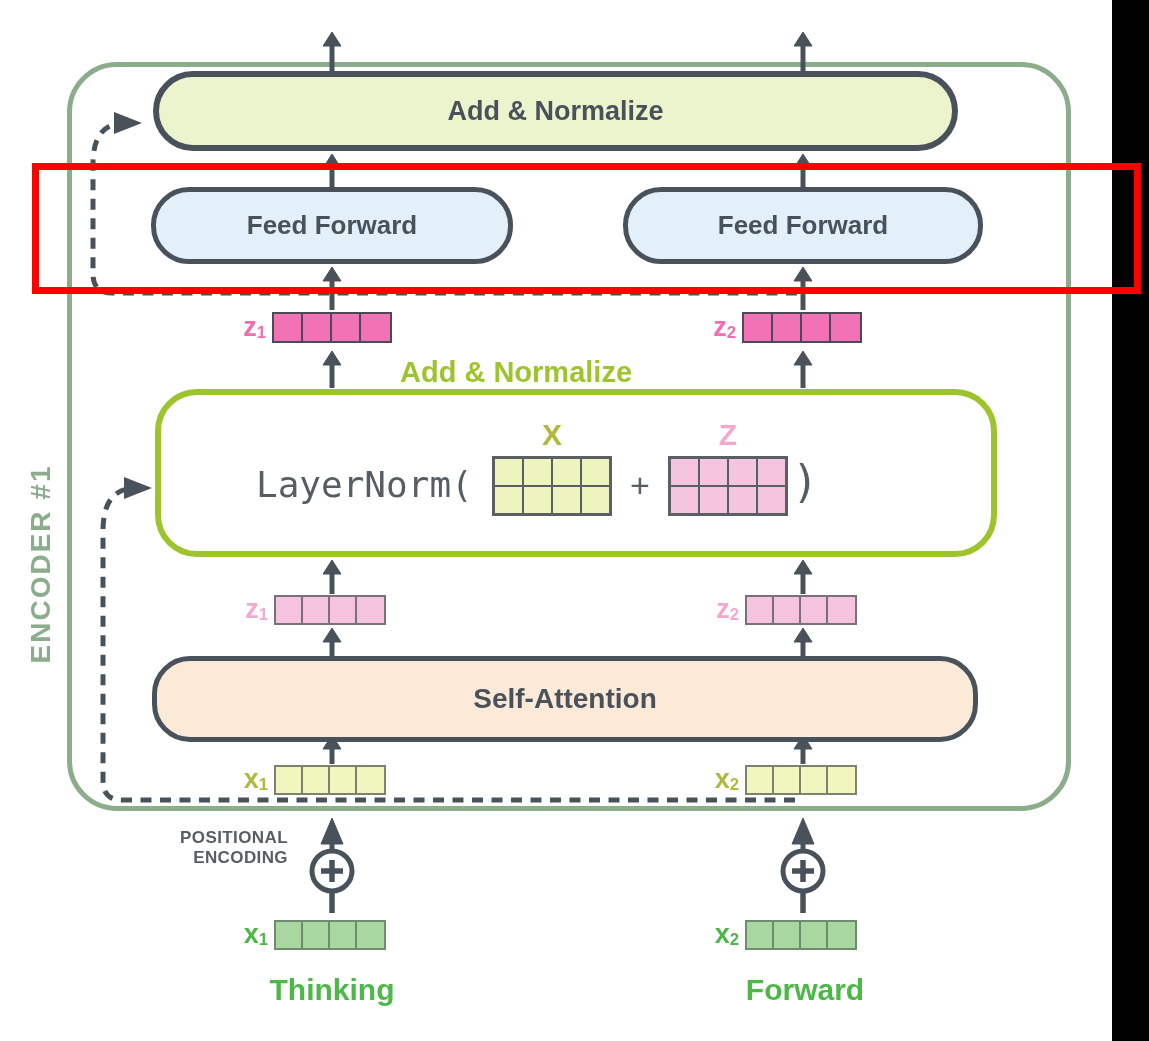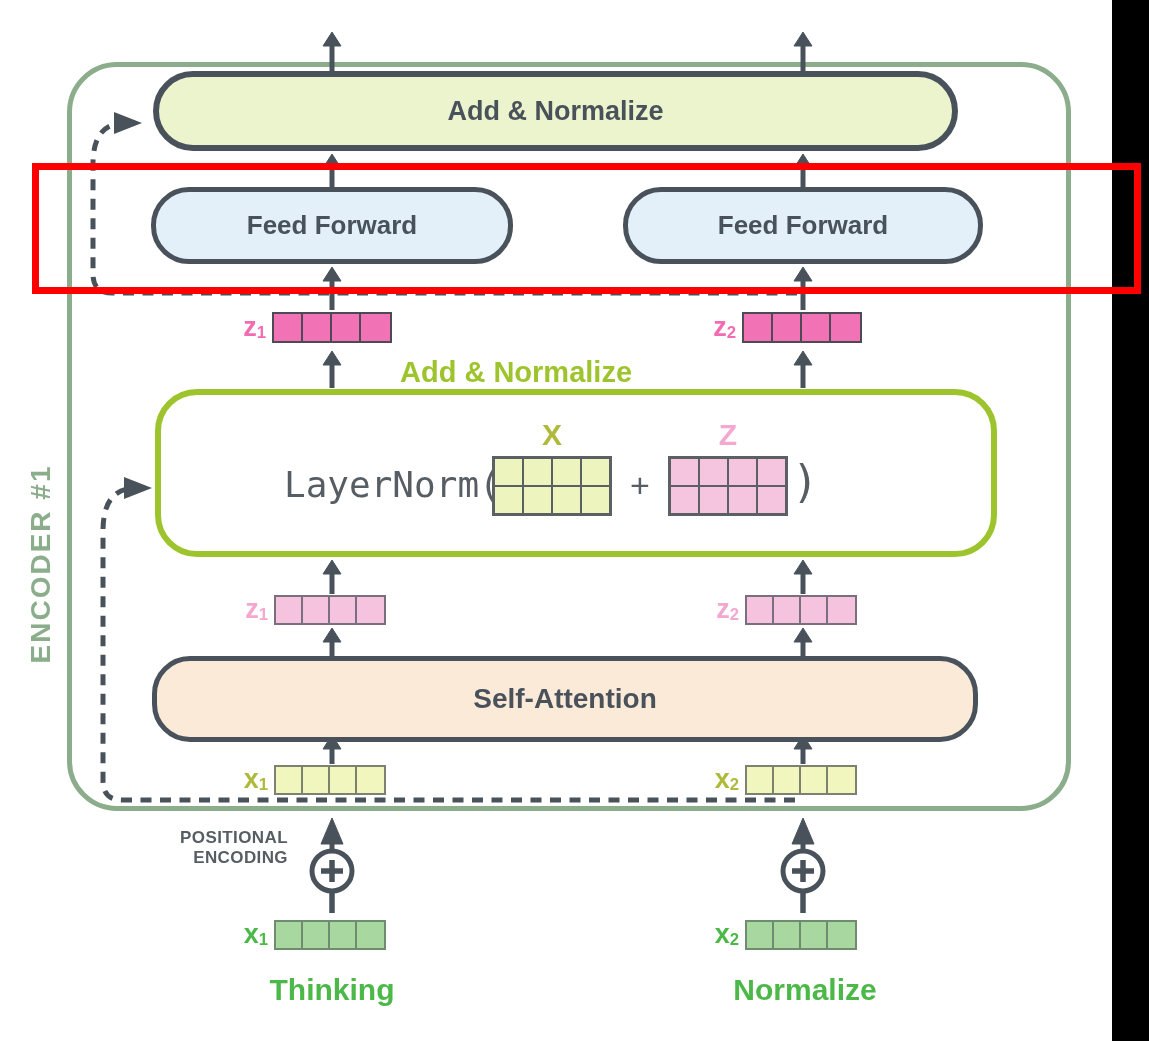--- a/index.html
+++ b/index.html
@@ -32,21 +32,21 @@
   .pill.ff-left {left:151px;top:187px;width:362px;height:77px;border-radius:38px;background:var(--ff-fill);font-size:26px;border-width:5px;}
   .pill.ff-right{left:623px;top:187px;width:360px;height:77px;border-radius:38px;background:var(--ff-fill);font-size:26px;border-width:5px;}
   .pill.self-attn{left:152px;top:656px;width:826px;height:86px;border-radius:38px;background:var(--sa-fill);font-size:28px;border-width:5px;}
 
   
   .addnorm-inner-title{left:400px;top:356px;font-size:29px;font-weight:700;color:var(--lime);z-index:3;}
   .addnorm-inner-box{
     left:155px;top:389px;width:842px;height:168px;border:6px solid var(--lime);
     border-radius:42px;background:#ffffff;z-index:3;box-sizing:border-box;
   }
-  .formula-fn{left:256px;top:464px;font-family:"DejaVu Sans Mono",monospace;font-size:36px;line-height:42px;color:var(--gray-text);z-index:4;margin-left:28px;}
+  .formula-fn{left:256px;top:464px;font-family:"DejaVu Sans Mono",monospace;font-size:36px;line-height:42px;color:var(--gray-text);z-index:4;}
   .formula-plus{left:624px;top:466px;width:32px;text-align:center;font-size:34px;color:var(--gray-text);z-index:4;}
   .formula-close{left:792px;top:456px;font-family:"DejaVu Sans Mono",monospace;font-size:44px;color:var(--gray-text);z-index:4;}
   .mgrid{display:grid;grid-template-columns:repeat(4,1fr);grid-template-rows:repeat(2,1fr);
     width:120px;height:60px;border:2px solid var(--grid-stroke);box-sizing:border-box;z-index:4;}
   .mgrid i{border:1px solid var(--grid-stroke);}
   .mgrid.xg{left:492px;top:456px;background:var(--x-grid-fill);}
   .mgrid.zg{left:668px;top:456px;background:var(--z-grid-fill);}
   .grid-label{width:120px;text-align:center;top:418px;font-size:30px;font-weight:700;z-index:4;}
   .grid-label.xl{left:492px;color:var(--olive-label);}
   .grid-label.zl{left:668px;color:var(--pink-label);}
@@ -279,18 +279,18 @@
       <sub>2</sub>
     </span>
   <div class="abs vec greenv" style="left:745px;top:920px;">
       <i></i>
       <i></i>
       <i></i>
       <i></i>
     </div>
 
   <div class="abs word left">Thinking</div>
-  <div class="abs word right">Normalize</div>
+  <div class="abs word right">Forward</div>
 
   <div class="abs black-bar"></div>
   <div class="abs red-annotation"></div>
 
 </div>
 
 </body></html>

